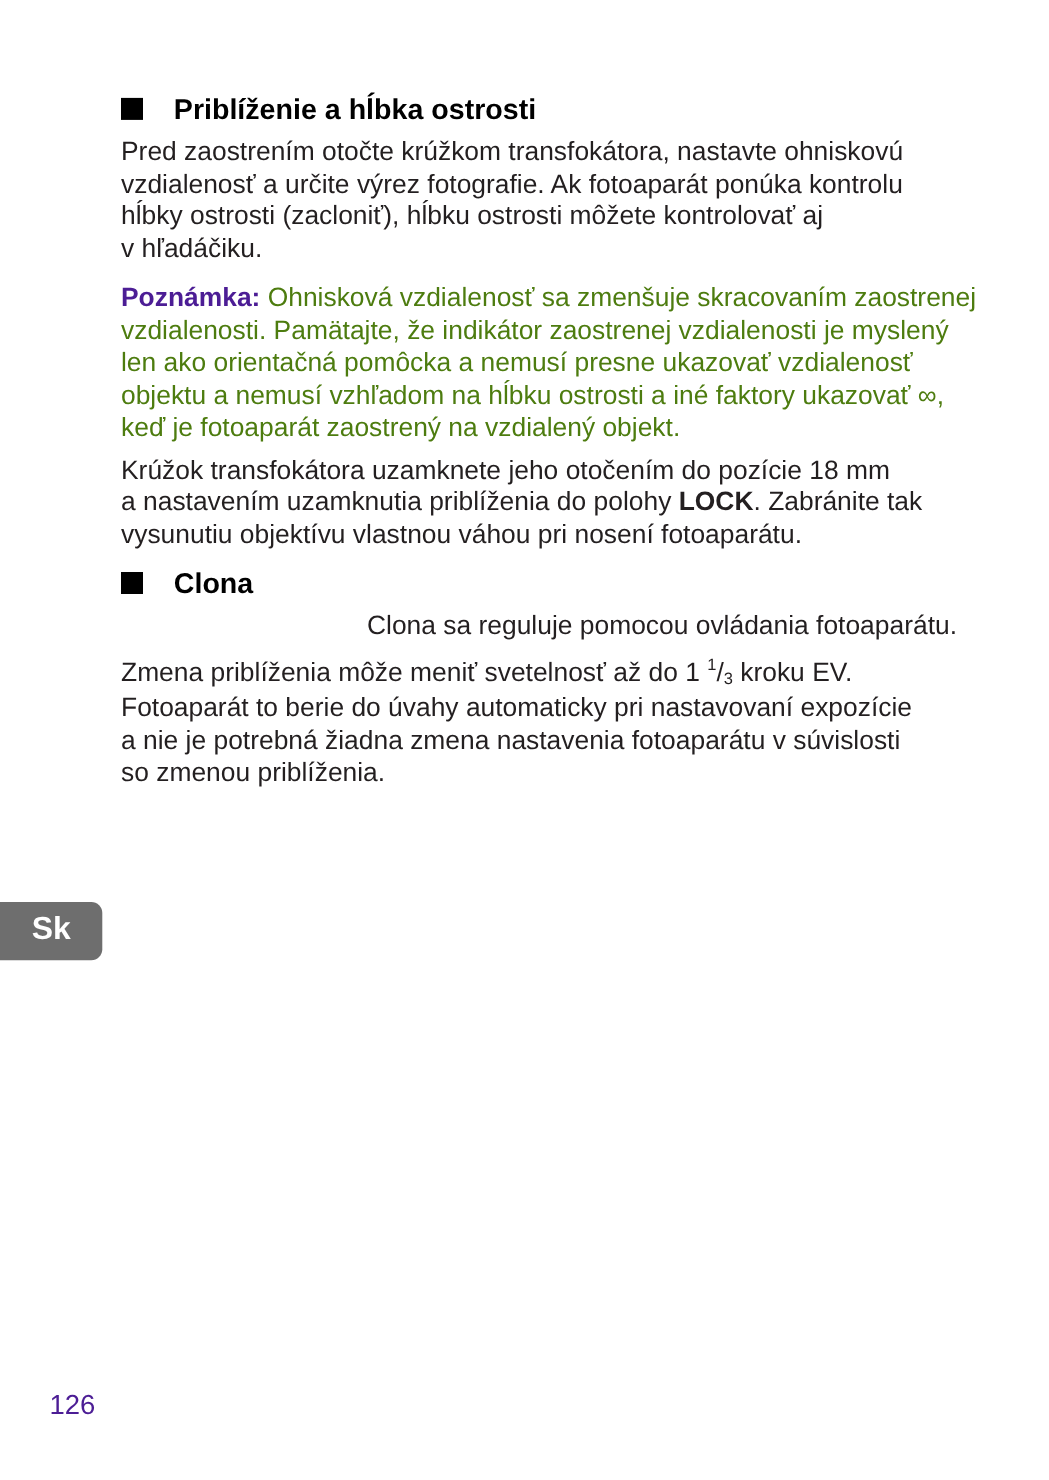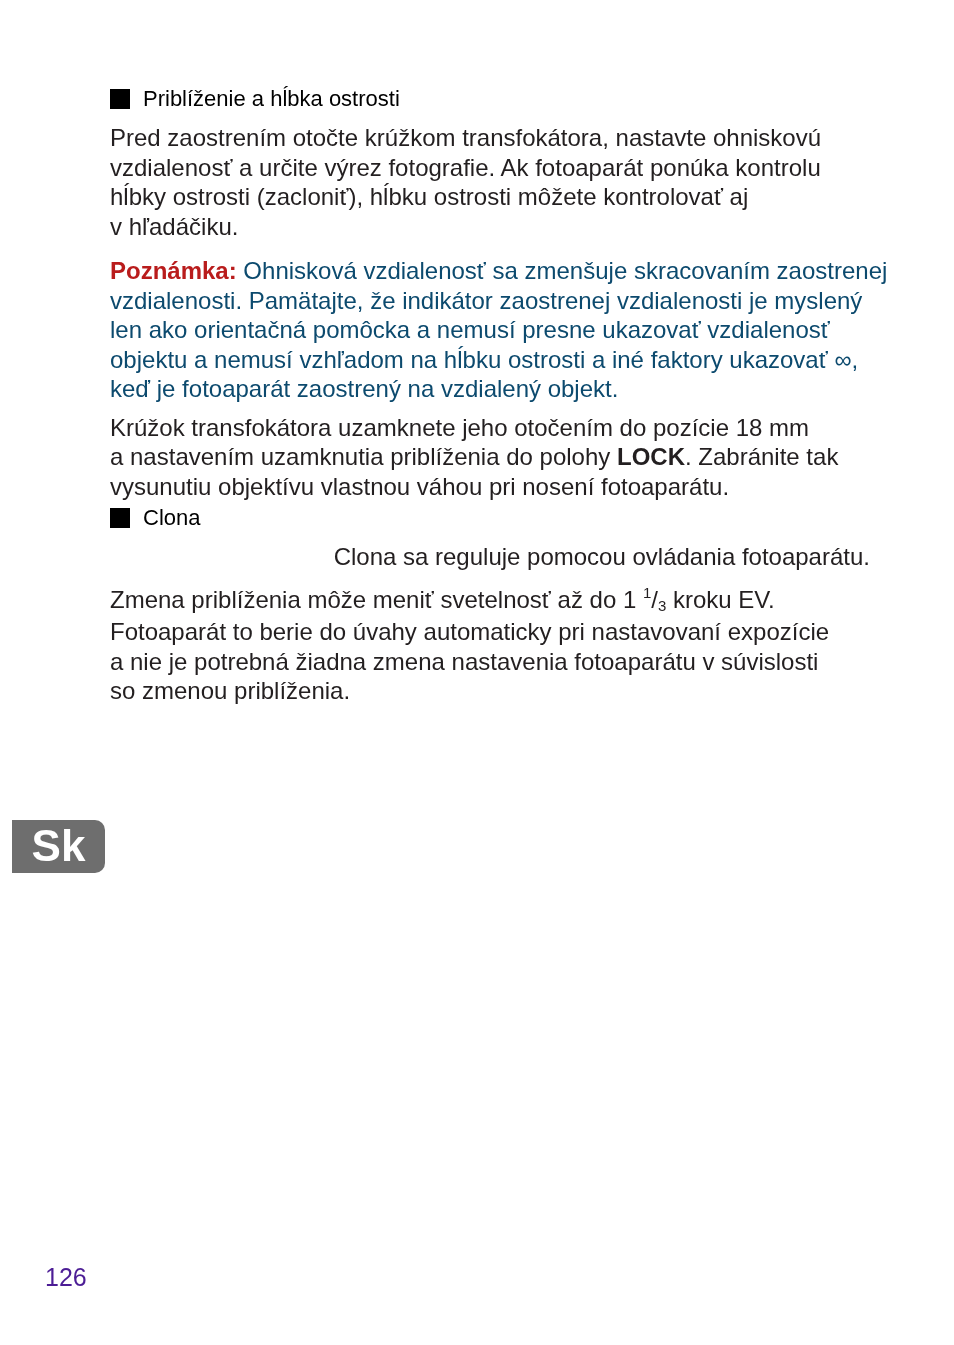--- a/index.html
+++ b/index.html
@@ -17,23 +17,23 @@
   }
   .content {
     position: absolute;
     left: 110px;
     top: 84px;
     width: 760px;
   }
   .sec-heading {
     display: flex;
     align-items: center;
-    gap: 13px;
-    font-size: 22px;
-    font-weight: normal;
+    gap: 28px;
+    font-size: 26px;
+    font-weight: bold;
     line-height: 30px;
     color: #000000;
     margin: 0 0 9px 0;
   }
   .bullet {
     width: 20px;
     height: 20px;
     background: #000000;
     flex: 0 0 auto;
   }
@@ -45,56 +45,56 @@
     margin: 0 0 12px 0;
   }
   .body-para {
     font-size: 24px;
     line-height: 29.5px;
     margin: 0 0 15px 0;
     white-space: pre;
     color: #231f20;
   }
   .body-para.tight { margin-bottom: 9px; }
-  .body-para.before-heading { margin-bottom: 2px; }
+  .body-para.before-heading { margin-bottom: 14px; }
   .body-para.last { margin-bottom: 0; }
   .note-label {
     font-weight: bold;
-    color: #b91c1c;
+    color: #4c1d95;
   }
   .note-body {
-    color: #0c4a6e;
+    color: #4d7c0f;
   }
   .lock-label {
     font-weight: bold;
   }
   .frac-sup {
     display: inline-block;
     font-size: 15px;
     vertical-align: baseline;
     position: relative;
     top: -10px;
   }
   .frac-sub {
     display: inline-block;
     font-size: 15px;
     vertical-align: baseline;
     position: relative;
     top: 3px;
   }
   .lang-tab {
     position: absolute;
-    left: 12px;
+    left: 0;
     top: 820px;
     width: 93px;
     height: 53px;
     background: #6e6e6e;
     border-radius: 0 10px 10px 0;
     color: #ffffff;
-    font-size: 44px;
+    font-size: 29px;
     font-weight: bold;
     display: flex;
     align-items: center;
     justify-content: center;
     padding-bottom: 2px;
     box-sizing: border-box;
   }
   .page-number {
     position: absolute;
     left: 45px;

